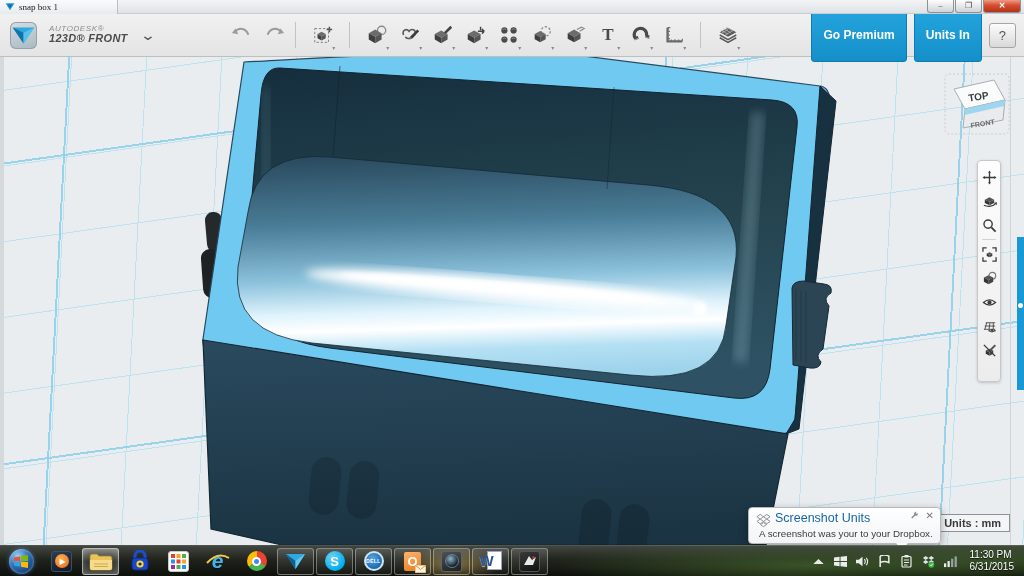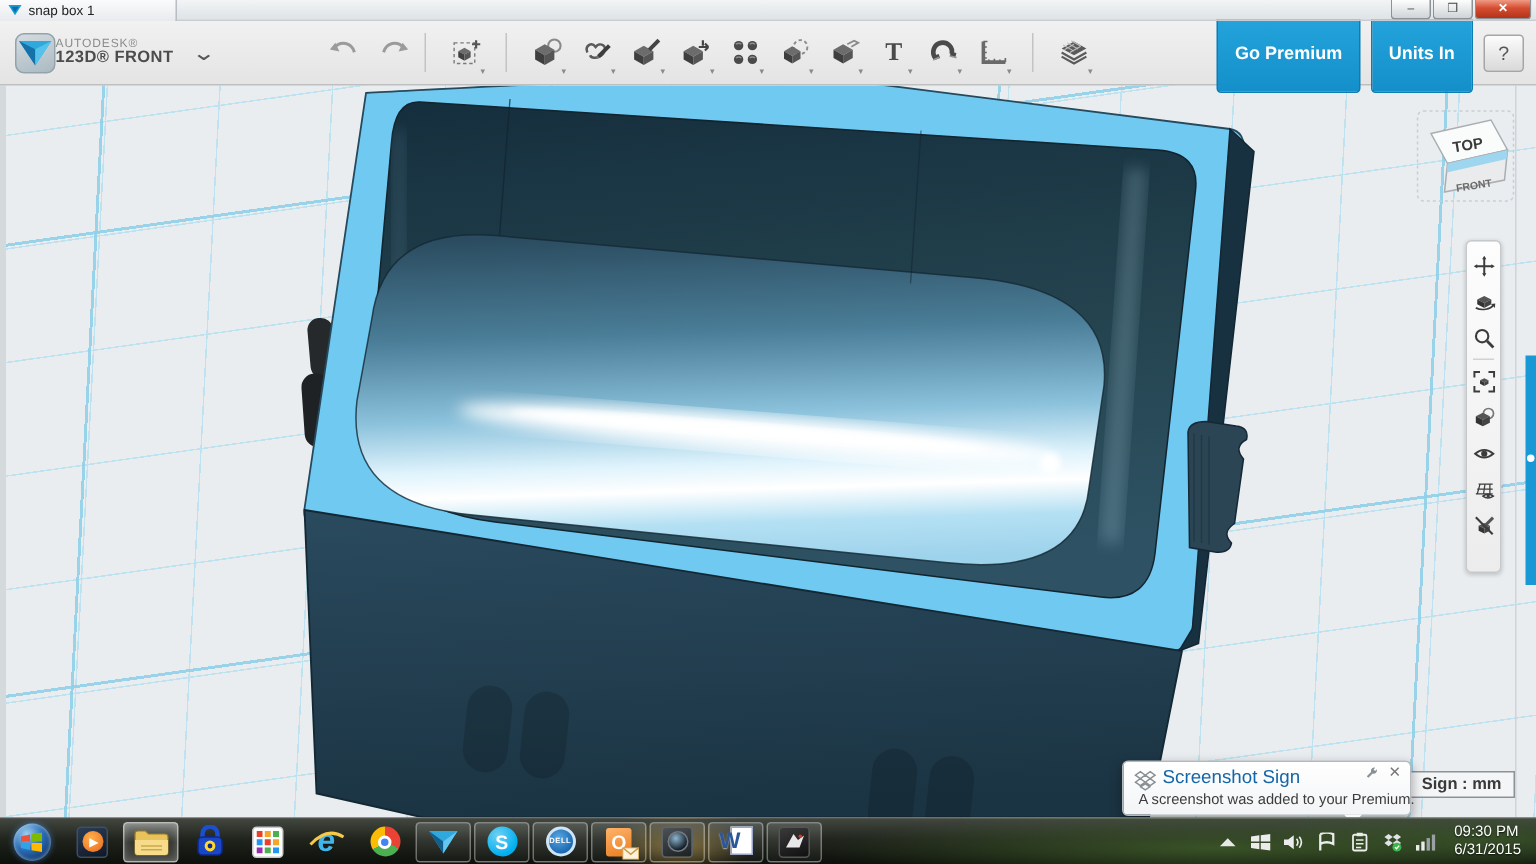--- a/index.html
+++ b/index.html
@@ -2,40 +2,40 @@
 <html><head>
 <meta charset="utf-8">
 <style>
   * { margin:0; padding:0; box-sizing:border-box; }
   html,body { width:1024px; height:576px; overflow:hidden; }
   body { font-family:"Liberation Sans", sans-serif; background:#e9edf0; position:relative; }
   .screen { position:absolute; inset:0; width:1024px; height:576px; overflow:hidden; }
 
   
   .titlebar { position:absolute; top:0; left:0; right:0; height:14px;
-    background:linear-gradient(180deg,#f2f4f5,#dfe3e6); border-bottom:1px solid #c8cdd1; z-index:30; }
+    background:linear-gradient(180deg,#f2f4f5,#dfe3e6); border-bottom:1px solid #c8cdd1; z-index:30;font-family:Liberation Serif, serif; }
   .doc-tab { position:absolute; left:0; top:0; height:14px; width:118px; background:linear-gradient(180deg,#fafbfc,#e8ebee);
     border-right:1px solid #b9bec2; display:flex; align-items:center; gap:4px; padding-left:5px; }
   .doc-tab svg { width:10px; height:10px; }
   .doc-tab span { font-size:9px; color:#222; white-space:nowrap; }
   .win-controls { position:absolute; right:3px; top:0; display:flex; }
   .win-btn { width:27px; height:13px; border:1px solid #8d9297; border-top:none;
     background:linear-gradient(180deg,#fdfdfd,#cfd4d8); border-radius:0 0 3px 3px; margin-left:1px;
     display:flex; align-items:center; justify-content:center; font-size:8px; color:#444; }
   .win-btn.close { width:38px; background:linear-gradient(180deg,#f09a85,#d54e31 45%,#b33319); color:#fff; font-weight:bold; }
   .win-btn .glyph { line-height:6px; }
 
   
   .toolbar { position:absolute; top:14px; left:0; right:0; height:43px;
     background:linear-gradient(180deg,#f1f1f1,#e4e4e4); border-bottom:1px solid #bfbfbf;
     display:flex; align-items:center; z-index:29; }
   .logo-tile { width:27px; height:27px; margin-left:10px; border-radius:6px;
     background:linear-gradient(160deg,#d6dee2,#a9b8c0); box-shadow:inset 0 0 0 1px #93a3ac; flex:0 0 auto;
     display:flex; align-items:center; justify-content:center; }
-  .brand-text { margin-left:0; line-height:1.05; }
+  .brand-text { margin-left:12px; line-height:1.05;font-style:italic; }
   .brand-text .l1 { font-size:8px; color:#8b8b8b; letter-spacing:.6px; }
   .brand-text .l2 { font-size:11px; font-weight:bold; color:#4c4c4c; letter-spacing:.3px; }
   .brand-caret { margin-left:14px; font-size:14px; color:#555; transform:scaleX(1.4); cursor:pointer; }
   .history { display:flex; gap:14px; margin-left:78px; }
   .hist-btn svg { width:20px; height:14px; }
   .tsep { width:1px; height:26px; background:#c3c3c3; margin:0 10px; }
   .tool-btn { width:27px; height:32px; position:relative; display:flex; align-items:center; justify-content:center;
     border-radius:3px; margin:0 3px; }
   .tool-btn svg { width:22px; height:22px; }
   .tool-btn .mini { position:absolute; right:1px; bottom:0; font-size:6px; color:#8a8a8a; }
@@ -430,28 +430,28 @@
           <path d="M8 7 L13.5 1.5 L15 3 L9.5 8.5 Z" fill="#555"></path>
           <path d="M2 2 L14 14" stroke="#3c3c3c" stroke-width="1.5"></path>
         </svg>
       </div>
     </div>
 
     <div class="edge-track"></div>
     <div class="edge-thumb"></div>
     <div class="edge-dot"></div>
 
-    <div class="units-box">Sign : mm</div>
+    <div class="units-box">Units : mm</div>
 
     <div class="notif">
       <svg class="notif-icon" viewBox="0 0 16 16" width="15" height="15">
         <path d="M4.5 1.5 L8 4 L4.5 6.5 L1 4 Z M11.5 1.5 L15 4 L11.5 6.5 L8 4 Z M4.5 6.5 L8 9 L4.5 11.5 L1 9 Z M11.5 6.5 L15 9 L11.5 11.5 L8 9 Z M4.7 12.3 L8 14.5 L11.3 12.3 L8 10.3 Z" fill="none" stroke="#8a8f94" stroke-width="1"></path>
       </svg>
-      <div class="notif-title">Screenshot Sign</div>
-      <div class="notif-msg">A screenshot was added to your Premium.</div>
+      <div class="notif-title">Screenshot Units</div>
+      <div class="notif-msg">A screenshot was your to your Dropbox.</div>
       <div class="notif-acts">
         <svg viewBox="0 0 12 12">
           <path d="M10.5 2.5 A3 3 0 0 1 6.8 6.3 L3 10 L1.6 8.6 L5.4 4.9 A3 3 0 0 1 9.1 1.1 L7.6 2.6 L9 4 Z" fill="#8a8f94"></path>
         </svg>
         <span class="notif-x">✕</span>
       </div>
     </div>
     <div class="notif-tail"></div>
   </div>
 
@@ -613,19 +613,19 @@
       </div>
       <div class="tray-ic">
         <svg viewBox="0 0 14 12">
             <rect x="0" y="8" width="2.4" height="4" fill="#ececec"></rect>
             <rect x="3.8" y="5.5" width="2.4" height="6.5" fill="#ececec"></rect>
           <rect x="7.6" y="3" width="2.4" height="9" fill="#9aa0a4"></rect>
             <rect x="11.4" y="0.5" width="2.4" height="11.5" fill="#9aa0a4"></rect>
           </svg>
       </div>
       <div class="clock">
-        <div>09:30 PM</div>
+        <div>11:30 PM</div>
         <div>6/31/2015</div>
       </div>
     </div>
   </div>
 
 </div>
 
 </body></html>

